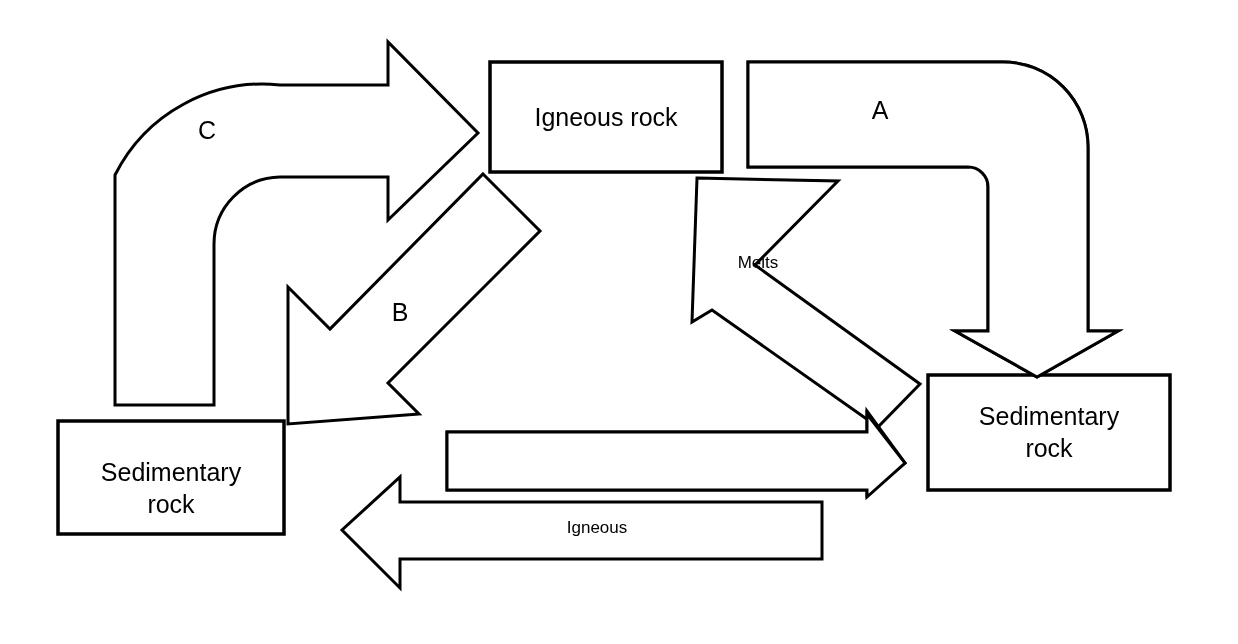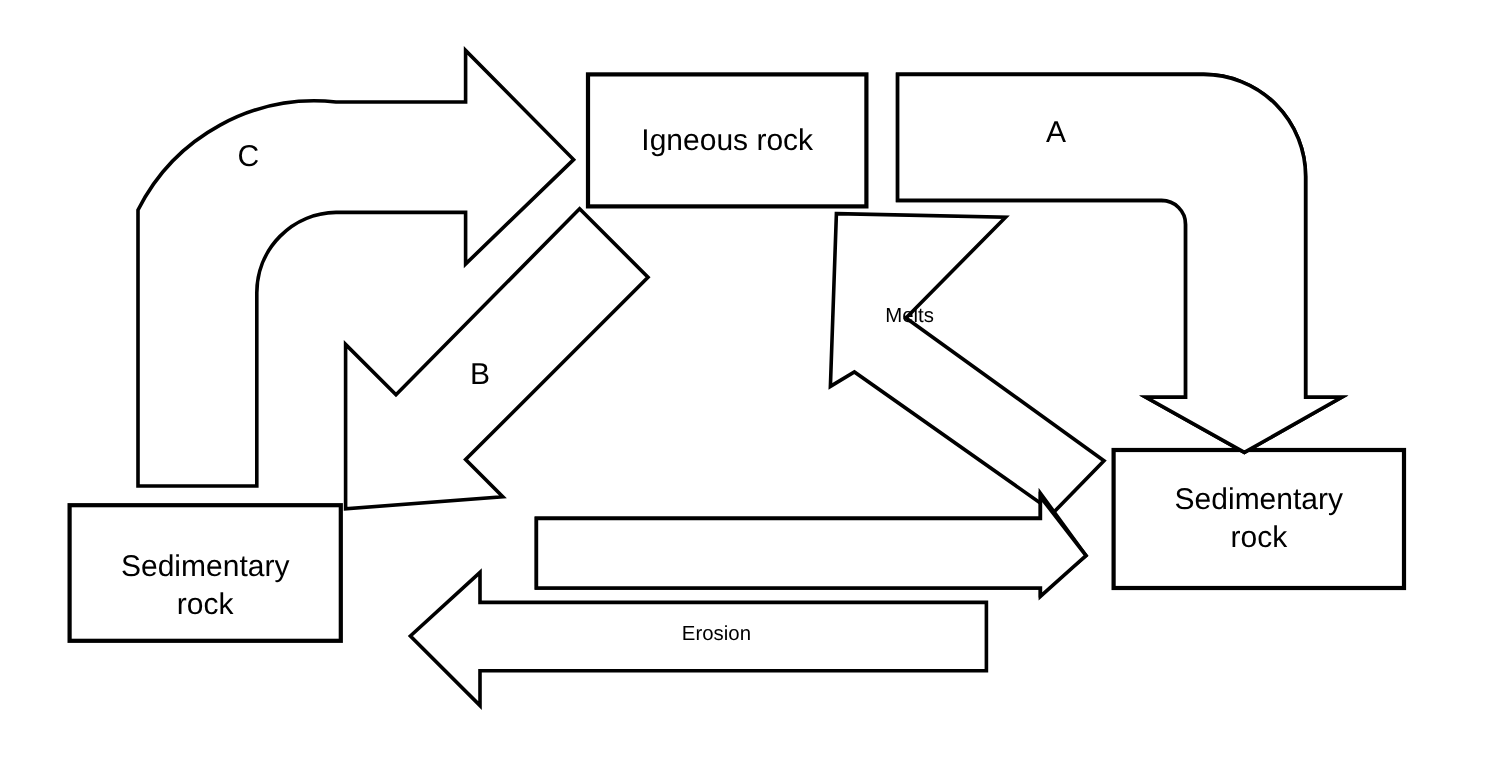--- a/index.html
+++ b/index.html
@@ -158,15 +158,15 @@
   <div class="label-text node-label" style="left:606px; top:117px;text-align:center;">Igneous rock</div>
   <div class="label-text node-label" style="left:171px; top:488px;">Sedimentary
 rock</div>
   <div class="label-text node-label" style="left:1049px; top:432px;">Sedimentary
 rock</div>
 
   <div class="label-text letter-label" style="left:880px; top:110px;">A</div>
   <div class="label-text letter-label" style="left:400px; top:312px;">B</div>
   <div class="label-text letter-label" style="left:207px; top:130px;">C</div>
   <div class="label-text flow-label" style="left:758px; top:263px;">Melts</div>
-  <div class="label-text flow-label" style="left:597px; top:528px;">Erosion</div>
+  <div class="label-text flow-label" style="left:597px; top:528px;">Igneous</div>
 
 </div>
 
 </body></html>

